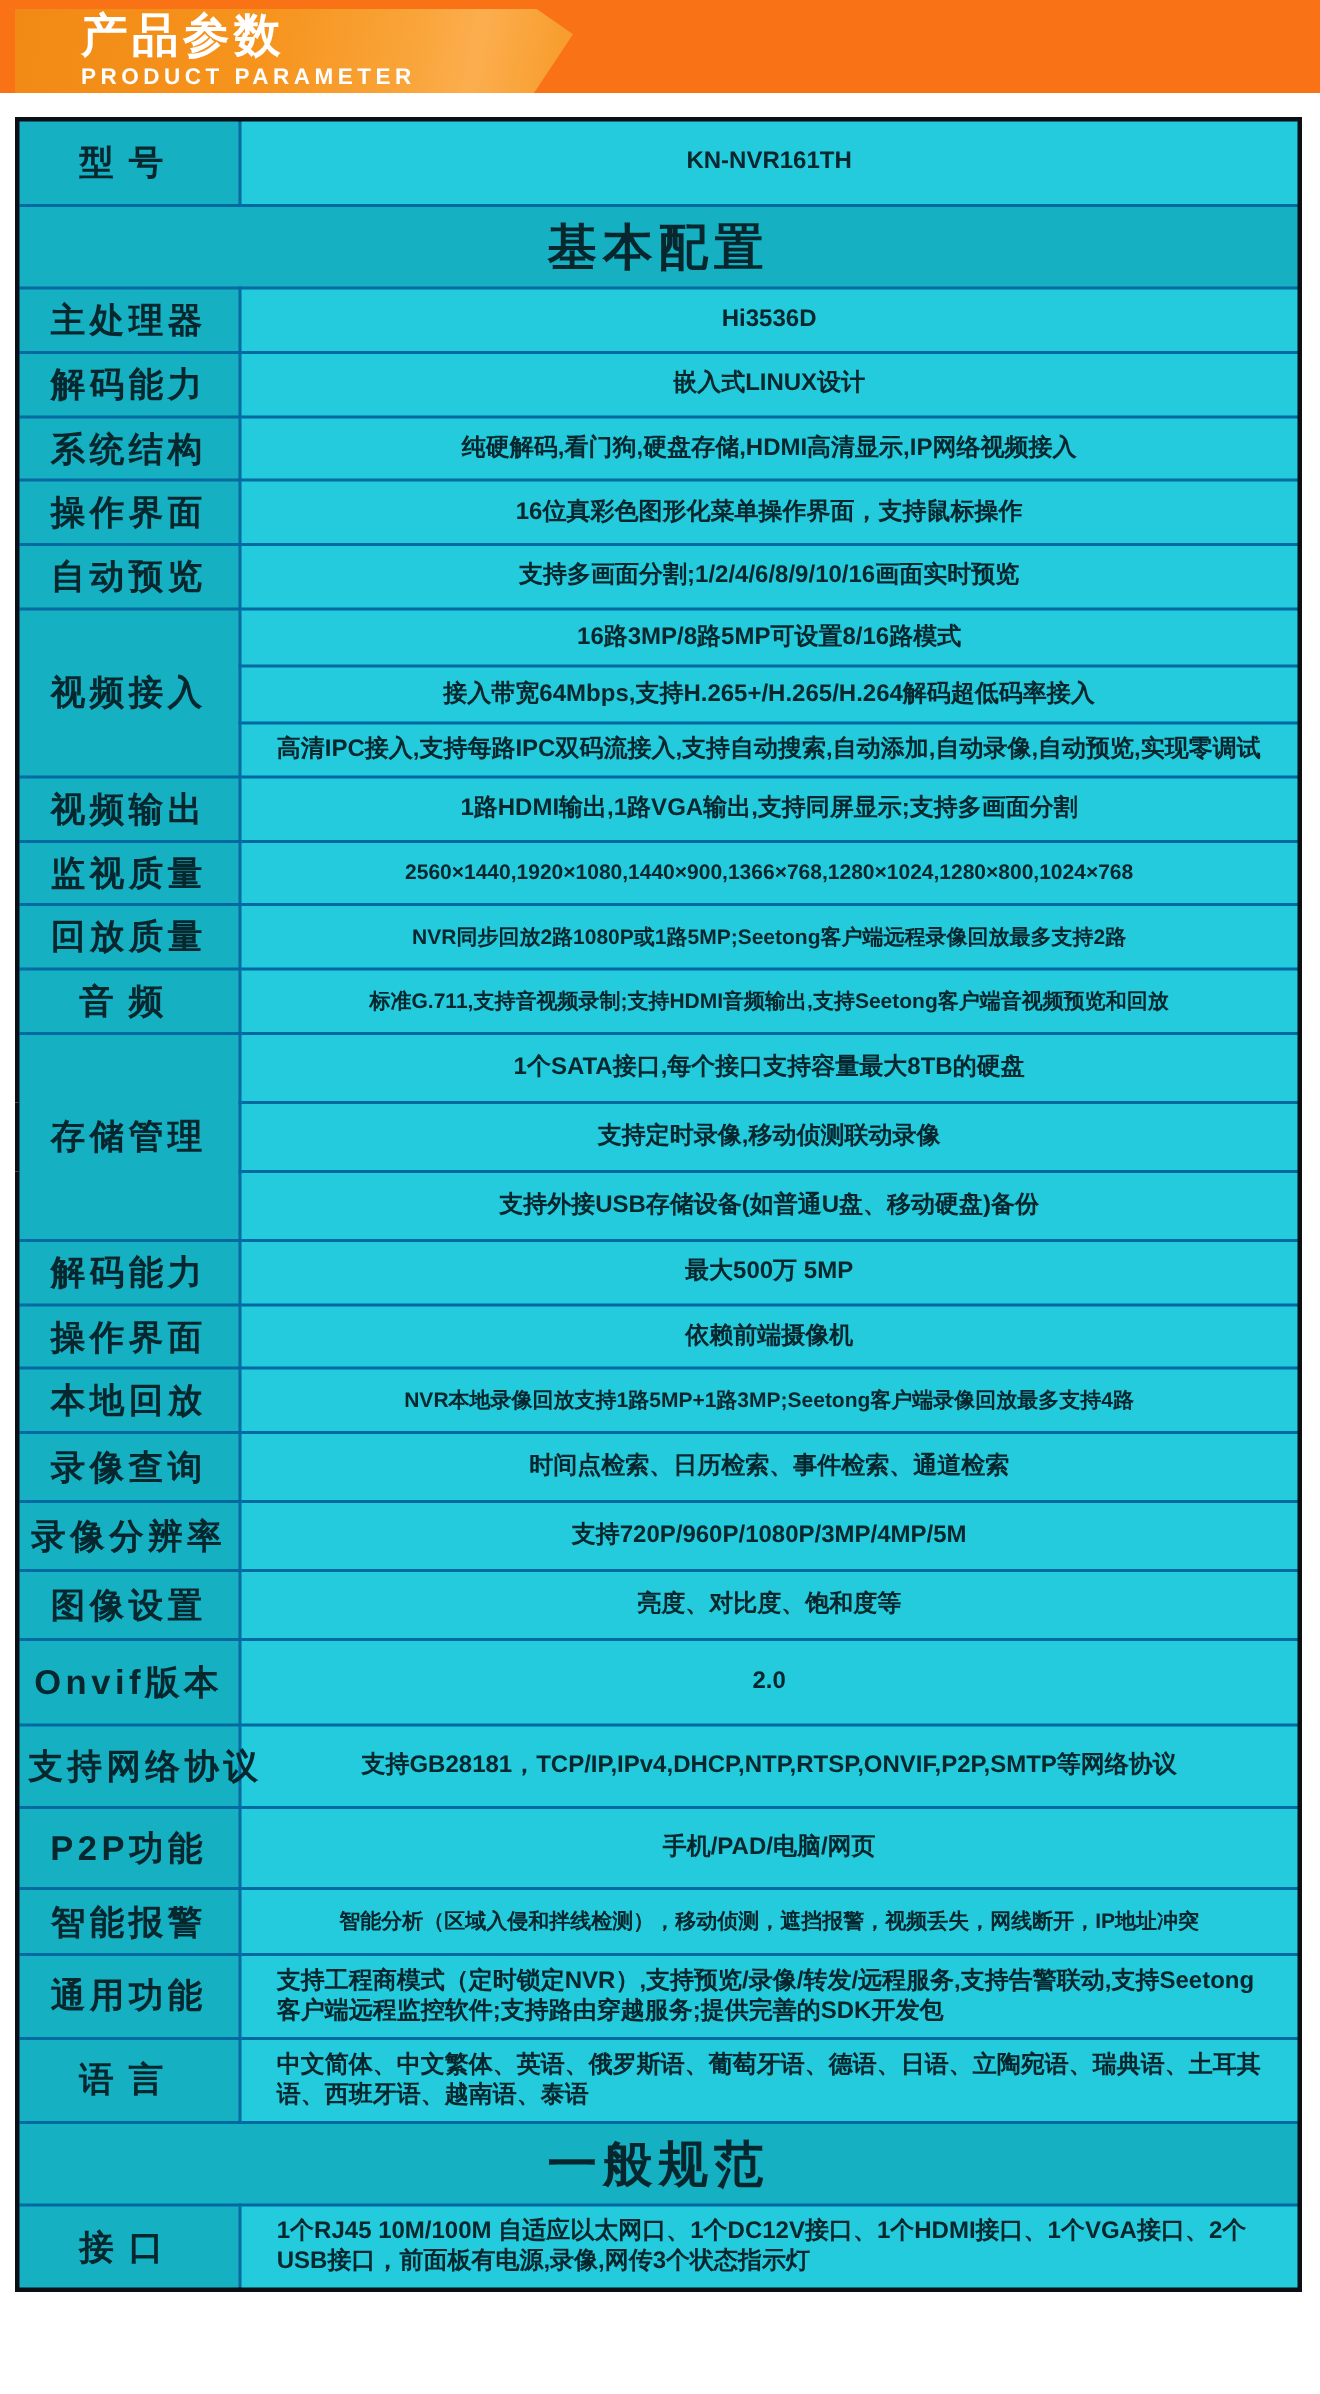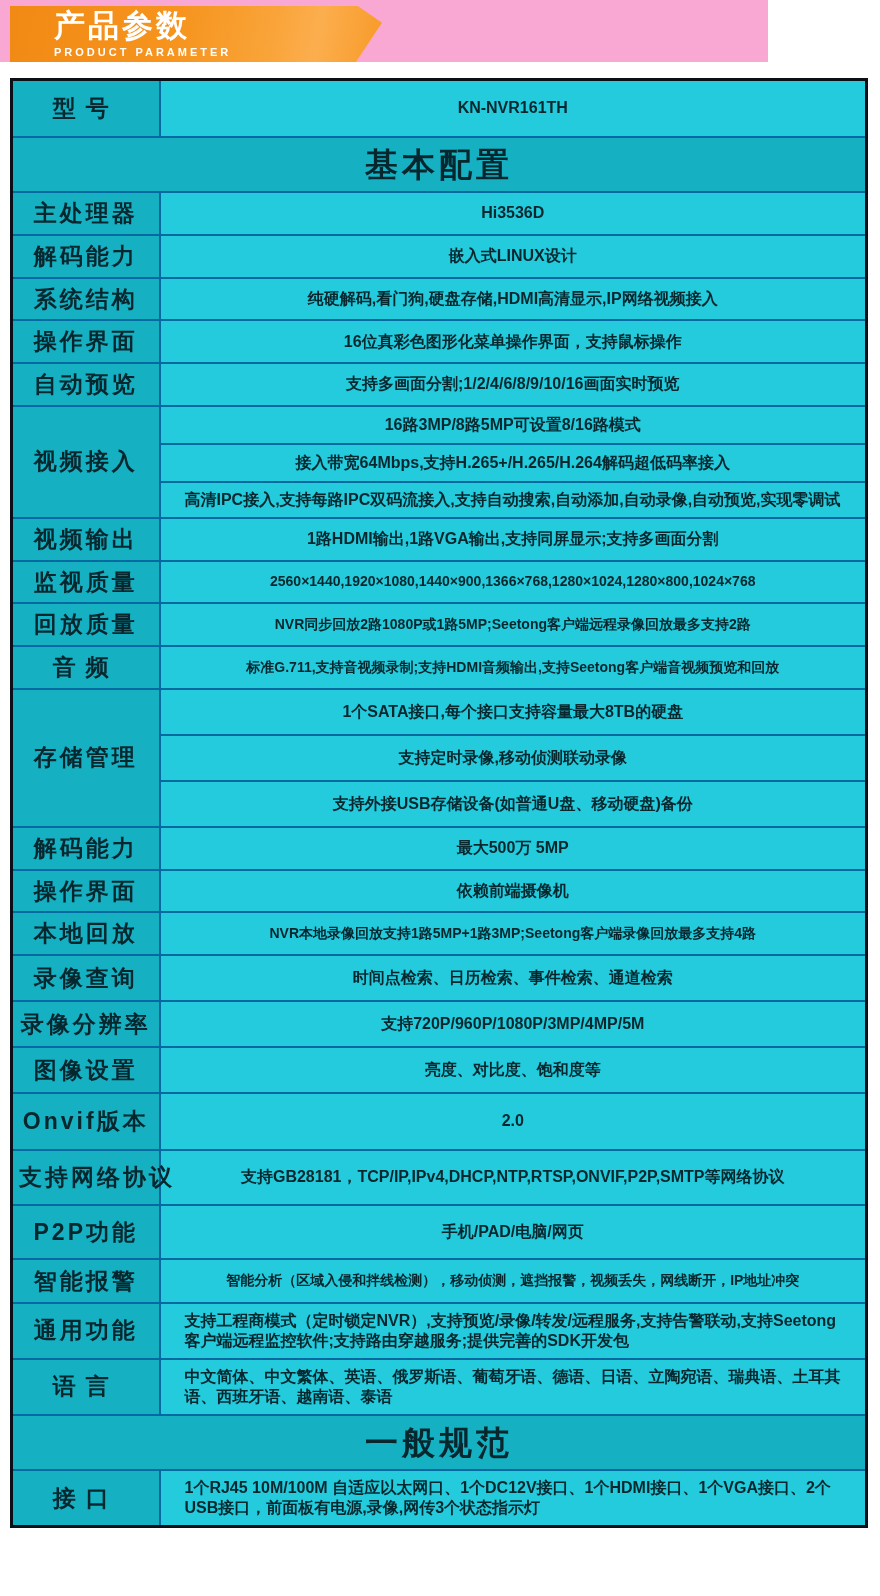--- a/index.html
+++ b/index.html
@@ -4,37 +4,37 @@
 <style>
   html,body{margin:0;padding:0;background:#ffffff;}
   body{
     width:880px;
     font-family:"Liberation Sans","DejaVu Sans",sans-serif;
     -webkit-font-smoothing:antialiased;
   }
   
   .banner{
     position:relative;
-    width:768px;height:62px;
-    background:#f9a8d4;
+    width:880px;height:62px;
+    background:#f97316;
   }
   .ribbon{
     position:absolute;left:10px;top:6px;
     width:372px;height:56px;
     background:linear-gradient(100deg,#f18a15 0%,#f6941e 45%,#f9a439 70%,#fcae4e 82%,#f79a28 100%);
     clip-path:polygon(0 0,93.5% 0,100% 30%,93% 100%,0 100%);
     display:flex;flex-direction:column;justify-content:center;
     padding-left:44px;box-sizing:border-box;
   }
   .ribbon-title{
     color:#ffffff;font-size:31px;font-weight:bold;
     letter-spacing:3px;line-height:1.05;
   }
   .ribbon-sub{
-    color:#ffffff;font-size:11px;font-weight:bold;
+    color:#ffffff;font-size:15px;font-weight:bold;
     letter-spacing:3px;margin-top:3px;
   }
   
   table.spec{
     width:858px;
     margin:16px 0 38px 10px;
     border-collapse:collapse;
     table-layout:fixed;
     border:3px solid #0d0f16;
   }

